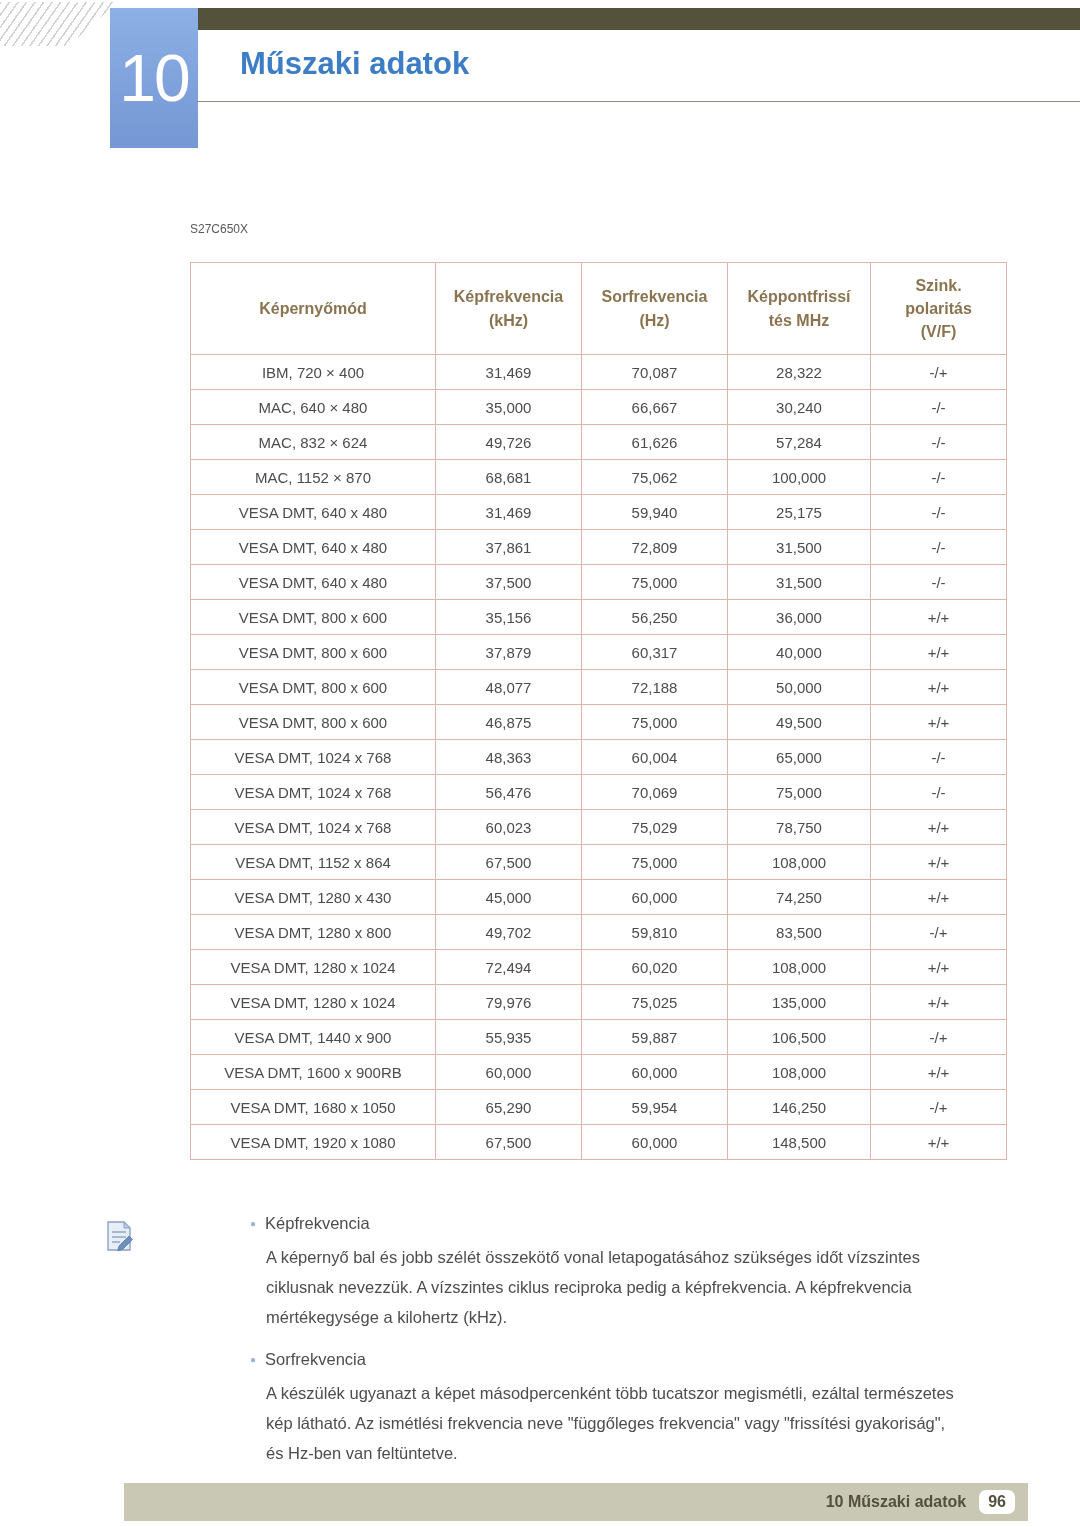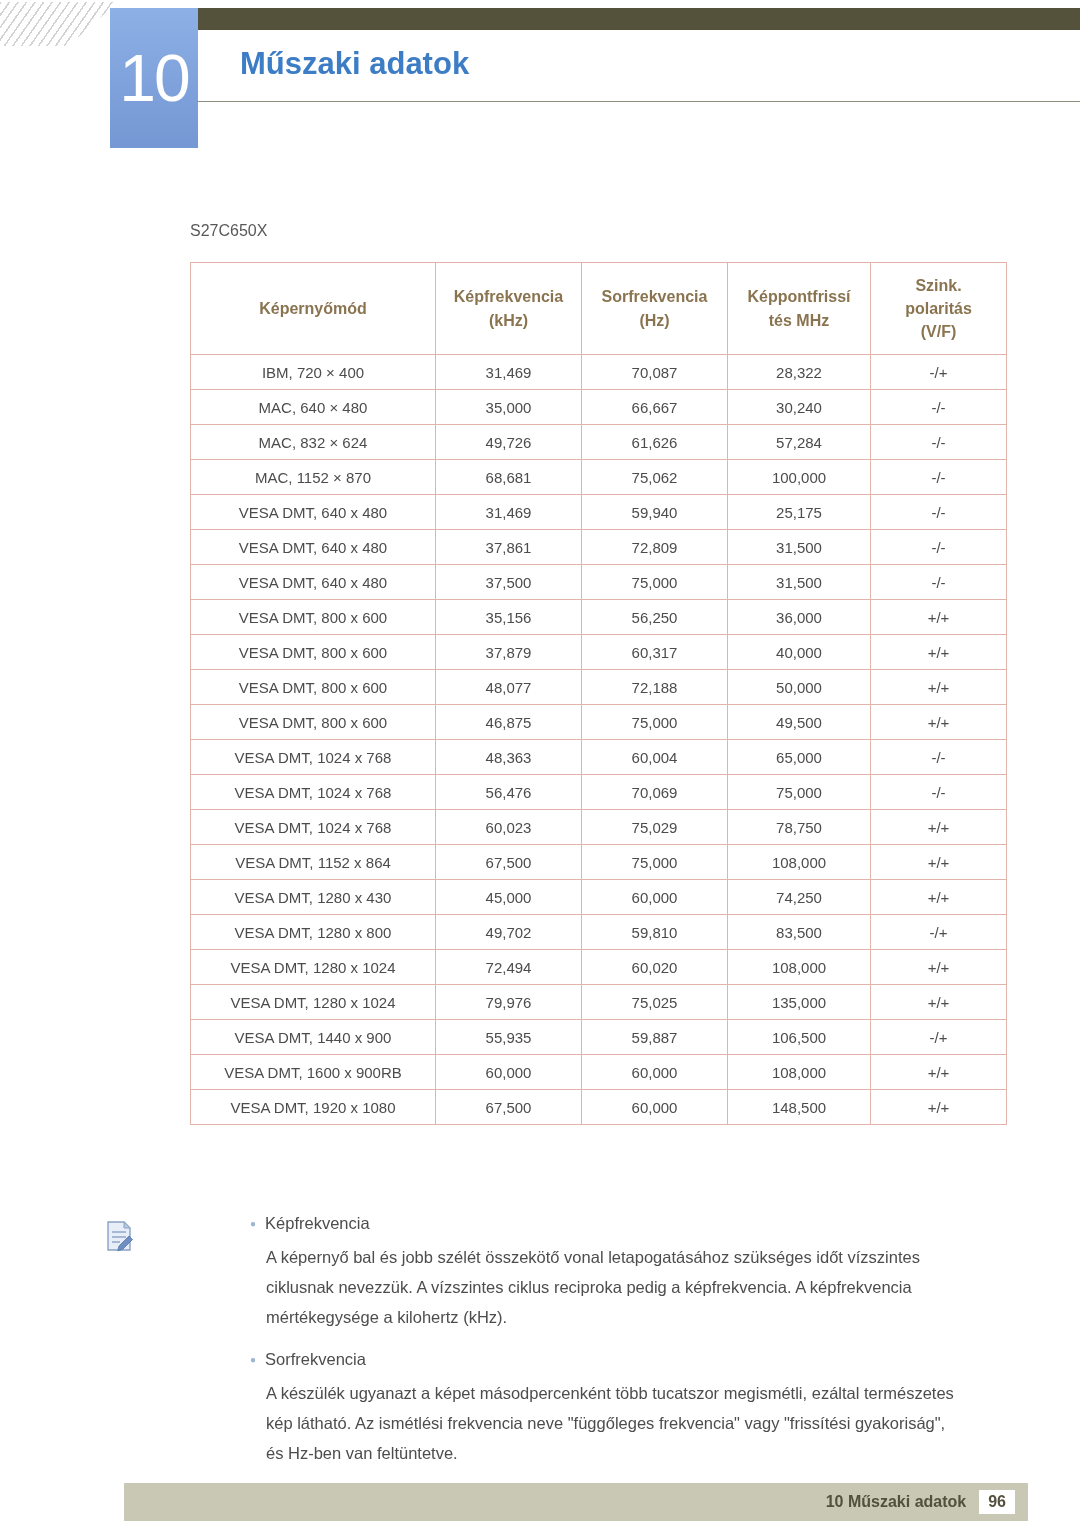--- a/index.html
+++ b/index.html
@@ -27,21 +27,21 @@
   }
   .chapter-title {
     position:absolute; left:224px; top:46px;
     font-size:31px; font-weight:bold; color:#3d7dc5;margin-left:16px;
   }
   .title-rule {
     position:absolute; left:197px; top:101px; right:0; height:1px; background:#8f8f80;
   }
 
   .model {
-    position:absolute; left:190px; top:222px; font-size:16px; color:#595959;
+    position:absolute; left:190px; top:222px; font-size:12px; color:#595959;
   }
 
   
   table.modes {
     position:absolute; left:190px; top:262px; width:816px;
     border-collapse:collapse; table-layout:fixed; background:#ffffff;
   }
   table.modes th, table.modes td { border:1px solid #e0b4aa; text-align:center; }
   table.modes th {
     color:#8a7450; font-size:16px; font-weight:bold;
@@ -65,21 +65,21 @@
 
   
   .footer {
     position:absolute; left:110px; top:1483px; width:904px; height:38px;
     background:#c8c8b4; display:flex; align-items:center; justify-content:flex-end;
     gap:13px; padding-right:13px;margin-left:14px;
   }
   .footer-label { color:#53503e; font-size:16px; font-weight:bold; }
   .page-num {
     background:#ffffff; color:#53503e; font-size:16px; font-weight:bold;
-    padding:4px 9px; border-radius:0; line-height:1;
+    padding:4px 9px; border-radius:7px; line-height:1;
   }
 </style>
 </head>
 <body>
 
 <div class="page">
 
   <div class="hatch"></div>
   <div class="topbar"></div>
 
@@ -264,20 +264,27 @@
           <td>59,887</td>
           <td>106,500</td>
           <td>-/+</td>
         </tr>
         <tr>
           <td>VESA DMT, 1600 x 900RB</td>
           <td>60,000</td>
           <td>60,000</td>
           <td>108,000</td>
           <td>+/+</td>
+        </tr>
+        <tr>
+          <td>VESA DMT, 1680 x 1050</td>
+          <td>65,290</td>
+          <td>59,954</td>
+          <td>146,250</td>
+          <td>-/+</td>
         </tr>
         <tr>
           <td>VESA DMT, 1920 x 1080</td>
           <td>67,500</td>
           <td>60,000</td>
           <td>148,500</td>
           <td>+/+</td>
         </tr>
       </tbody>
   </table>

